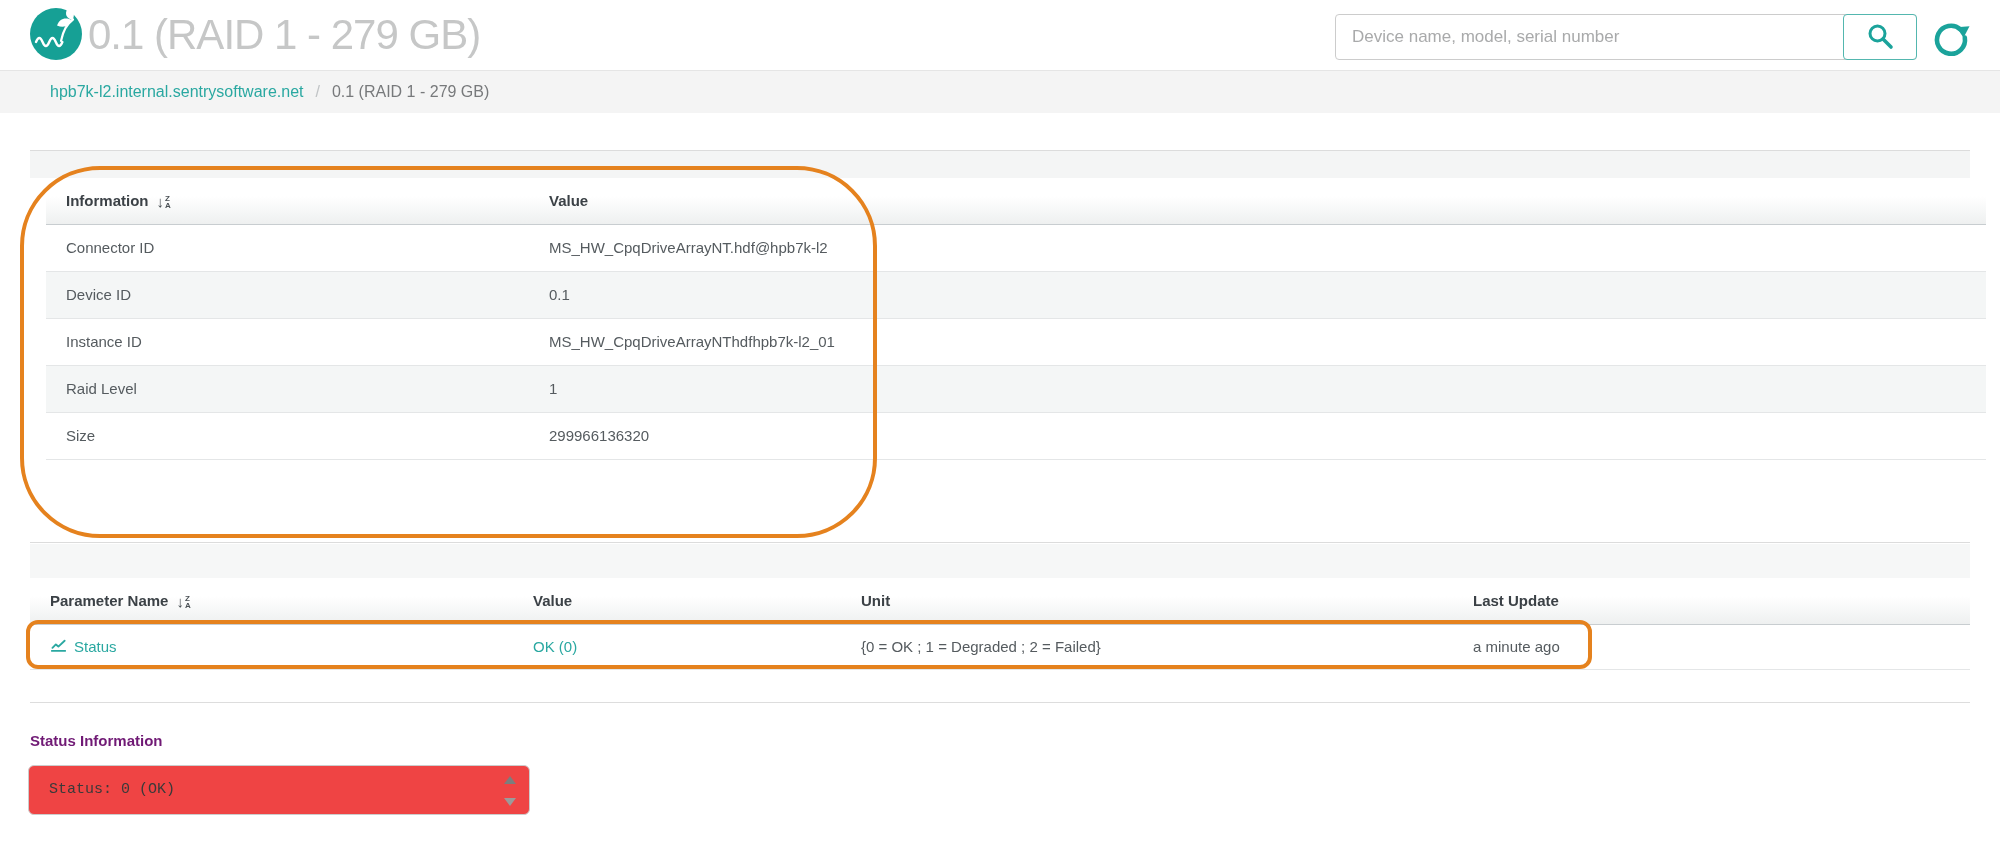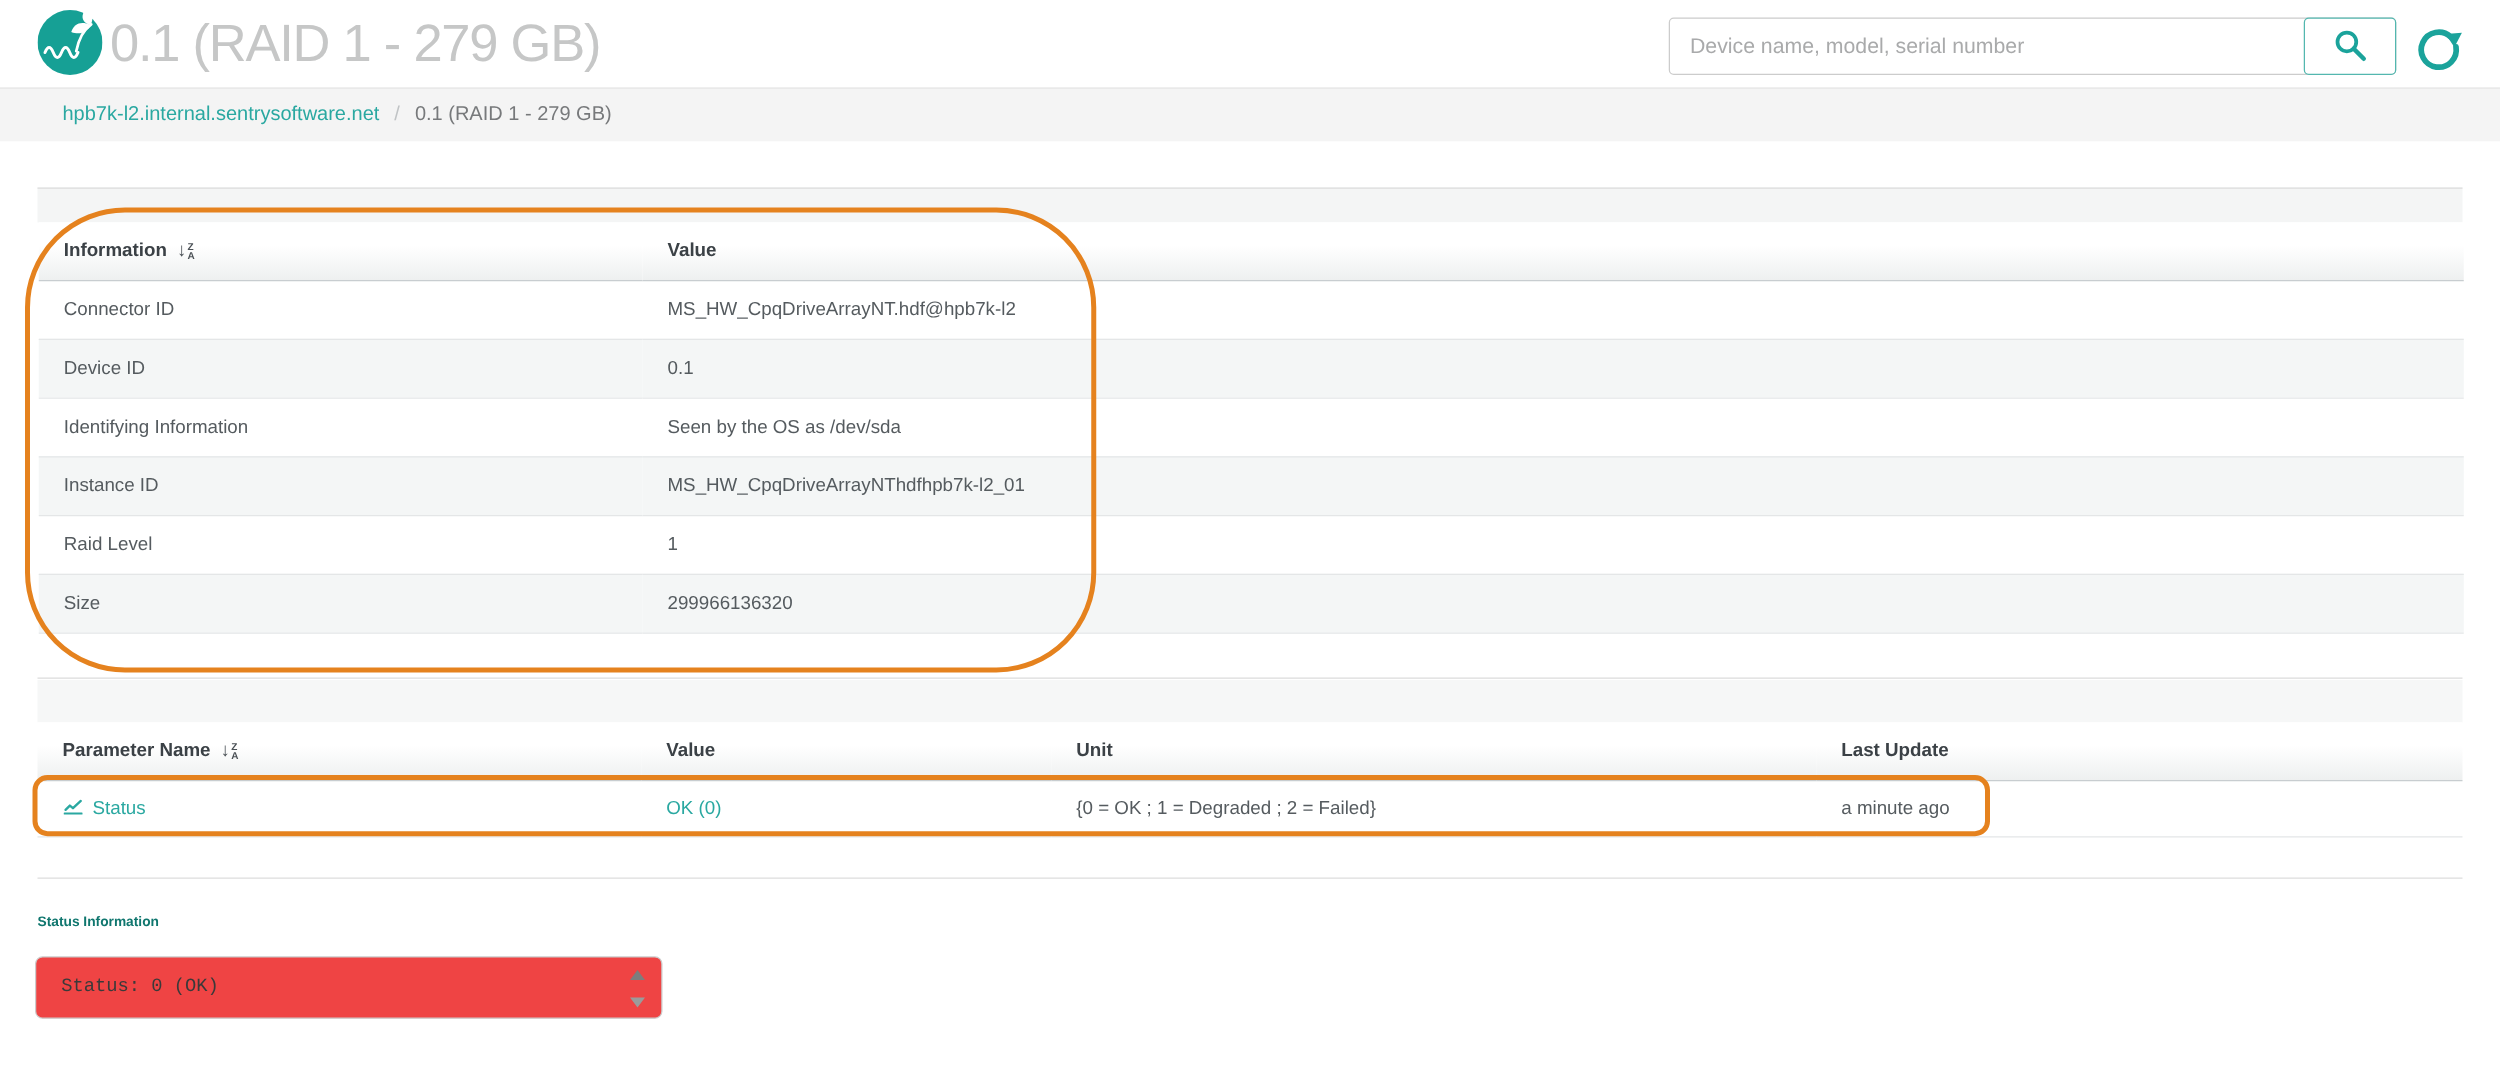--- a/index.html
+++ b/index.html
@@ -45,42 +45,42 @@
 
   
   .panel-heading-band { position:absolute; left:30px; top:150px; width:1940px; height:28px; background:#f4f5f5; border-top:1px solid #dcdcdc; }
   .tbl { border-collapse:collapse; table-layout:fixed; width:1940px; background:#fff; }
   .tbl th {
     text-align:left; font-size:15px; font-weight:bold; color:#3b4146;
     padding:0 0 0 20px; background:linear-gradient(180deg,#ffffff 40%, #eef0f0 100%);
     border-bottom:1px solid #c8cdd0; cursor:pointer; white-space:nowrap;
   }
   .tbl td { font-size:15px; color:#555b5f; padding:0 0 0 20px; border-bottom:1px solid #e4e6e7; background:#fff; white-space:nowrap; }
-  #info-table { position:absolute; left:31px; top:178px; }
+  #info-table { position:absolute; left:46px; top:178px; }
   #info-table th { height:46px; }
   #info-table td { height:47px; }
   #info-table tbody tr:nth-child(even) td { background:#f4f6f6; }
   .panel-footer-band { position:absolute; left:30px; top:513px; width:1940px; height:30px; background:#fff; border-bottom:1px solid #dcdcdc; }
   .gap-band { position:absolute; left:30px; top:544px; width:1940px; height:34px; background:#f6f7f7; }
 
   #param-table { position:absolute; left:30px; top:578px; }
   #param-table th { height:46px; }
   #param-table td { height:45px;margin-left:48px; }
   .param-link { color:#2aa8a1; cursor:pointer; display:inline-flex; align-items:center; gap:7px; }
   .teal-text { color:#2aa8a1; }
 
   
   .sort-ic { display:inline-flex; align-items:center; margin-left:8px; vertical-align:middle; }
   .sort-arrow { font-size:15px; color:#4a5055; line-height:14px; }
   .sort-za { display:inline-flex; flex-direction:column; font-size:8px; line-height:7px; color:#4a5055; font-weight:bold; margin-left:1px; }
 
   .divider2 { position:absolute; left:30px; top:702px; width:1940px; border-top:1px solid #dddddd; }
 
   
-  .status-label { position:absolute; left:30px; top:732px; font-size:11px; font-weight:bold; color:#0f766e; }
+  .status-label { position:absolute; left:30px; top:732px; font-size:15px; font-weight:bold; color:#701a75; }
   .status-box {
     position:absolute; left:28px; top:765px; width:502px; height:50px;
     background:#ef4444; border:1px solid #cccccc; border-radius:6px;
   }
   .status-box-text {
     position:absolute; left:20px; top:0; height:48px; line-height:48px;
     font-family:"Liberation Mono","DejaVu Sans Mono",monospace; font-size:15px; color:#3a3a3a; white-space:pre;
   }
   .scroll-arrows { position:absolute; right:12px; top:8px; width:14px; height:34px; }
   .tri-up {
@@ -166,24 +166,20 @@
   <tbody>
     <tr>
       <td>Connector ID</td>
       <td>MS_HW_CpqDriveArrayNT.hdf@hpb7k-l2</td>
     </tr>
     <tr>
       <td>Device ID</td>
       <td>0.1</td>
     </tr>
     <tr>
-      <td>Identifying Information</td>
-      <td>Seen by the OS as /dev/sda</td>
-    </tr>
-    <tr>
       <td>Instance ID</td>
       <td>MS_HW_CpqDriveArrayNThdfhpb7k-l2_01</td>
     </tr>
     <tr>
       <td>Raid Level</td>
       <td>1</td>
     </tr>
     <tr>
       <td>Size</td>
       <td>299966136320</td>

